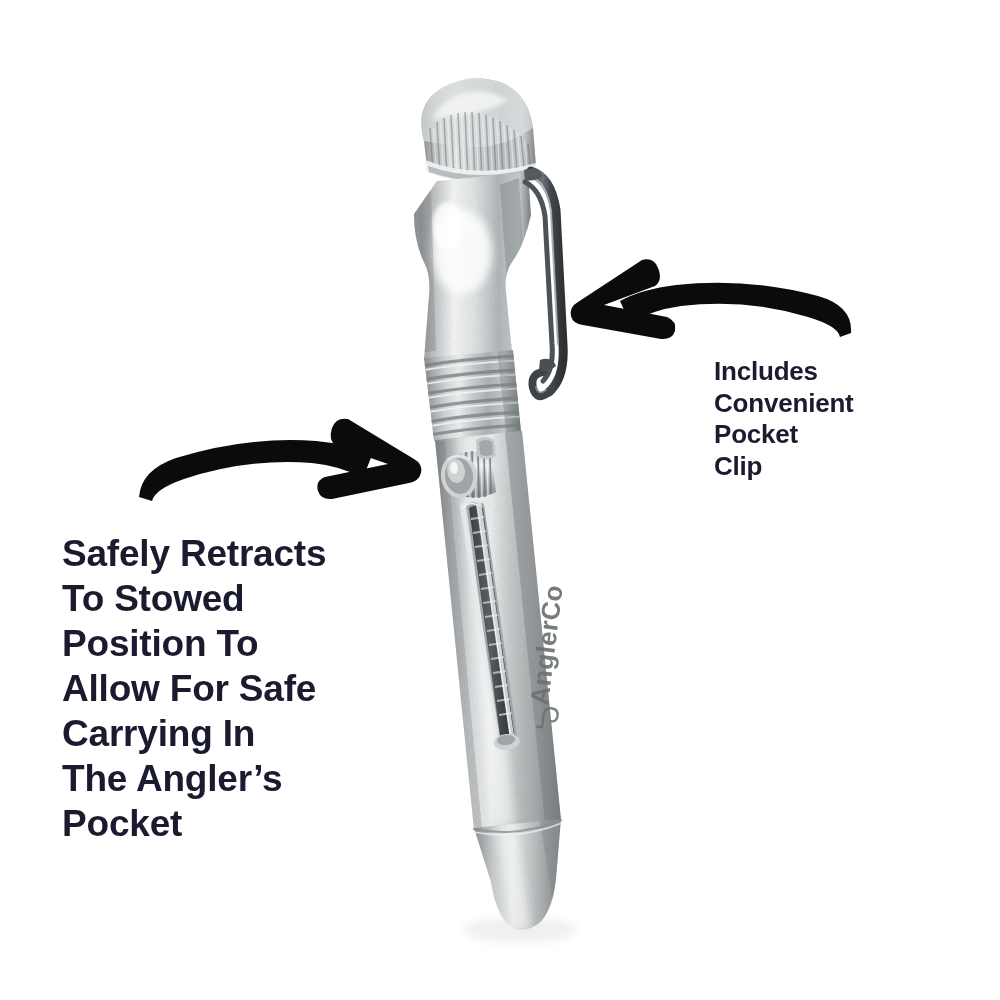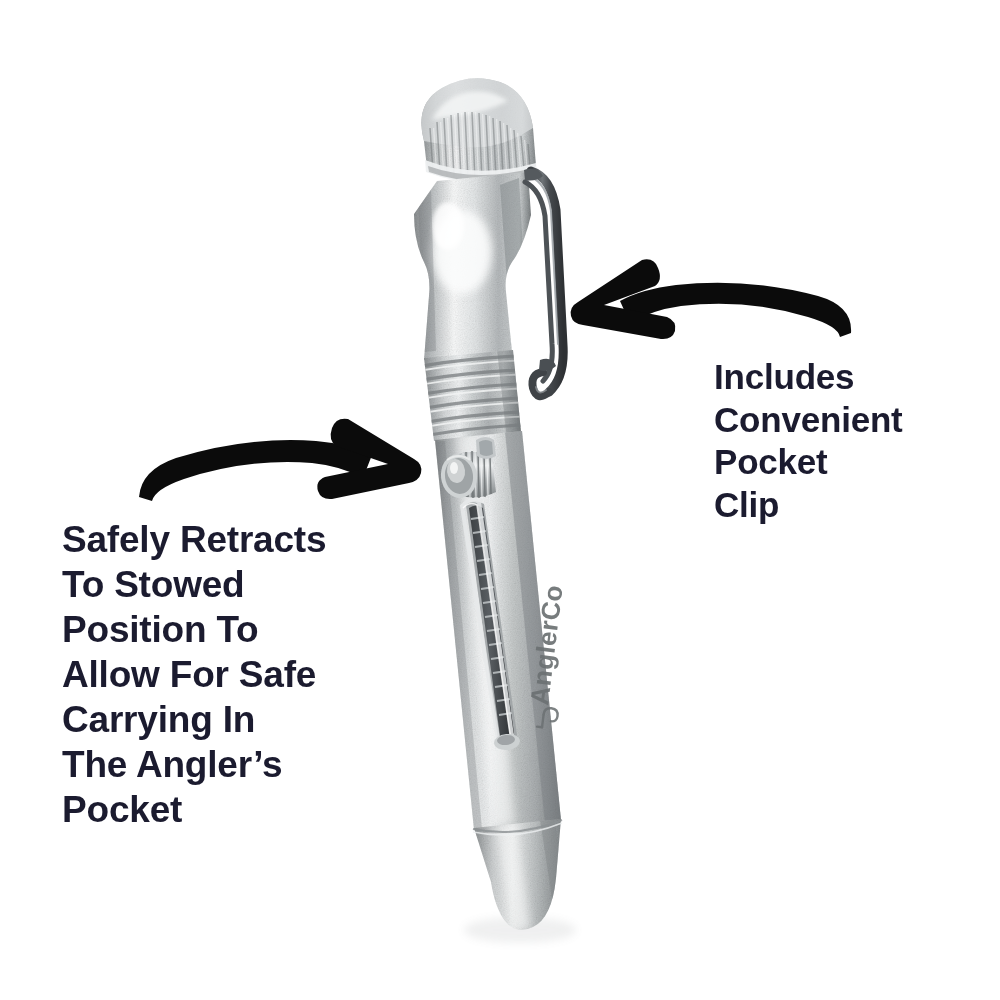--- a/index.html
+++ b/index.html
@@ -24,29 +24,29 @@
     position: absolute;
     font-family: "Liberation Sans", sans-serif;
     font-weight: bold;
     color: #1b1b2f;
     letter-spacing: -0.2px;
     white-space: pre-line;
     line-height: 1.215;
   }
   #caption-left {
     left: 62px;
-    top: 518px;
+    top: 532px;
     width: 300px;
     font-size: 37px;
   }
   #caption-right {
     left: 714px;
     top: 356px;
     width: 250px;
-    font-size: 35px;
+    font-size: 26px;
   }
 
   
   #arrow-layer, #product-layer {
     position: absolute;
     left: 0;
     top: 0;
     width: 1000px;
     height: 1000px;
   }

